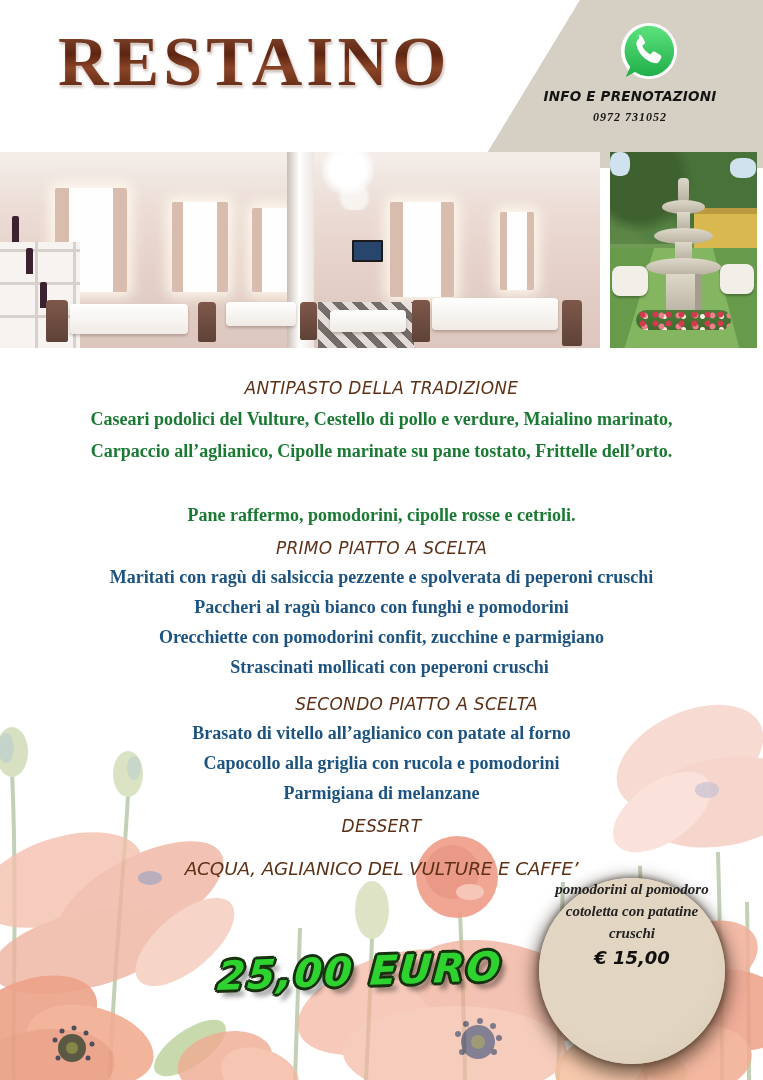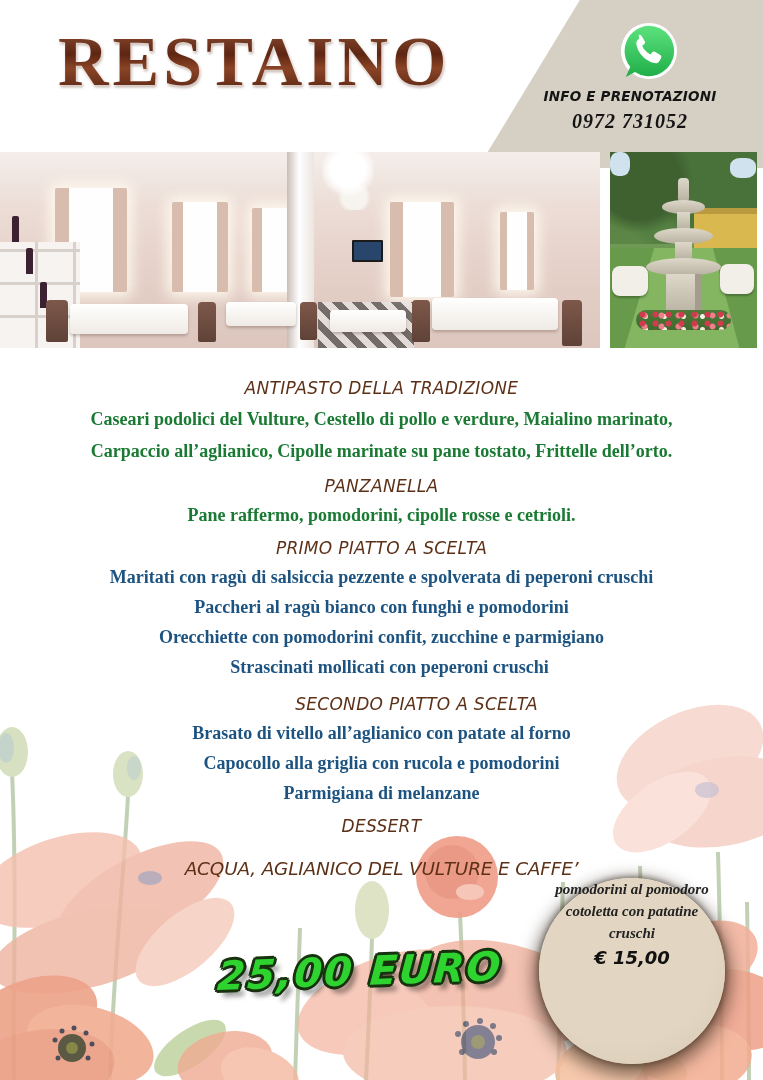--- a/index.html
+++ b/index.html
@@ -17,21 +17,21 @@
         filter:drop-shadow(0 0 1px rgba(255,255,255,.9)) drop-shadow(1px 2px 1px rgba(90,40,20,.35));}
 
   .contact-panel{position:absolute;left:470px;top:0;width:293px;height:168px;z-index:1;
         background:#d6cfc4;clip-path:polygon(37.5% 0,100% 0,100% 100%,2.7% 100%);}
   .wa-icon{position:absolute;left:150px;top:22px;width:58px;height:58px;}
   .contact-label{position:absolute;left:40px;top:88px;width:240px;text-align:center;
         font-family:"DejaVu Sans",sans-serif;font-weight:700;font-style:italic;
         font-size:13.5px;color:#141414;letter-spacing:.2px;}
   .contact-phone{position:absolute;left:40px;top:110px;width:240px;text-align:center;
         font-family:"Liberation Serif",serif;font-weight:700;font-style:italic;
-        font-size:20px;color:#141414;letter-spacing:1px;}
+        font-size:12px;color:#141414;letter-spacing:1px;}
 
   
   .photo{position:absolute;top:152px;height:196px;overflow:hidden;z-index:1;}
   .photo-interior{left:0;width:600px;
         background:linear-gradient(180deg,#f4eeea 0%,#ecddd6 28%,#e6d2ca 55%,#dcc6bd 100%);}
   .pi-window{position:absolute;border-radius:2px;
         background:linear-gradient(90deg,#d8bcae 0 20%,#fefefe 20% 80%,#d8bcae 80%);
         box-shadow:0 0 14px 5px rgba(255,250,238,.95);}
   .pi-column{position:absolute;left:287px;top:0;width:27px;height:196px;
         background:linear-gradient(90deg,#c9bdb6 0%,#ffffff 45%,#ece5e0 100%);}
@@ -256,21 +256,20 @@
     <div class="pg-f" style="left:65px;top:90px;width:17px;height:18px;"></div>
     <div class="pg-f pg-basin" style="left:36px;top:106px;width:75px;height:18px;"></div>
     <div class="pg-f" style="left:56px;top:122px;width:35px;height:42px;box-shadow:inset -6px 0 0 #a49c8c;"></div>
     <div class="pg-bed"></div>
   </div>
 
   <div class="line sec-title" style="top:378px;">ANTIPASTO DELLA TRADIZIONE</div>
   <div class="line item item-green" style="top:409px;">Caseari podolici del Vulture, Cestello di pollo e verdure, Maialino marinato,</div>
   <div class="line item item-green" style="top:441px;">Carpaccio all’aglianico, Cipolle marinate su pane tostato, Frittelle dell’orto.</div>
 
-  <div class="line sec-title" style="top:476px;">PANZANELLA</div>
   <div class="line item item-green" style="top:505px;">Pane raffermo, pomodorini, cipolle rosse e cetrioli.</div>
 
   <div class="line sec-title" style="top:538px;">PRIMO PIATTO A SCELTA</div>
   <div class="line item item-blue" style="top:567px;">Maritati con ragù di salsiccia pezzente e spolverata di peperoni cruschi</div>
   <div class="line item item-blue" style="top:597px;">Paccheri al ragù bianco con funghi e pomodorini</div>
   <div class="line item item-blue" style="top:627px;">Orecchiette con pomodorini confit, zucchine e parmigiano</div>
   <div class="line item item-blue" style="top:657px;padding-left:8px;">Strascinati mollicati con peperoni cruschi</div>
 
   <div class="line sec-title" style="top:694px;padding-left:35px;">SECONDO PIATTO A SCELTA</div>
   <div class="line item item-blue" style="top:723px;">Brasato di vitello all’aglianico con patate al forno</div>

